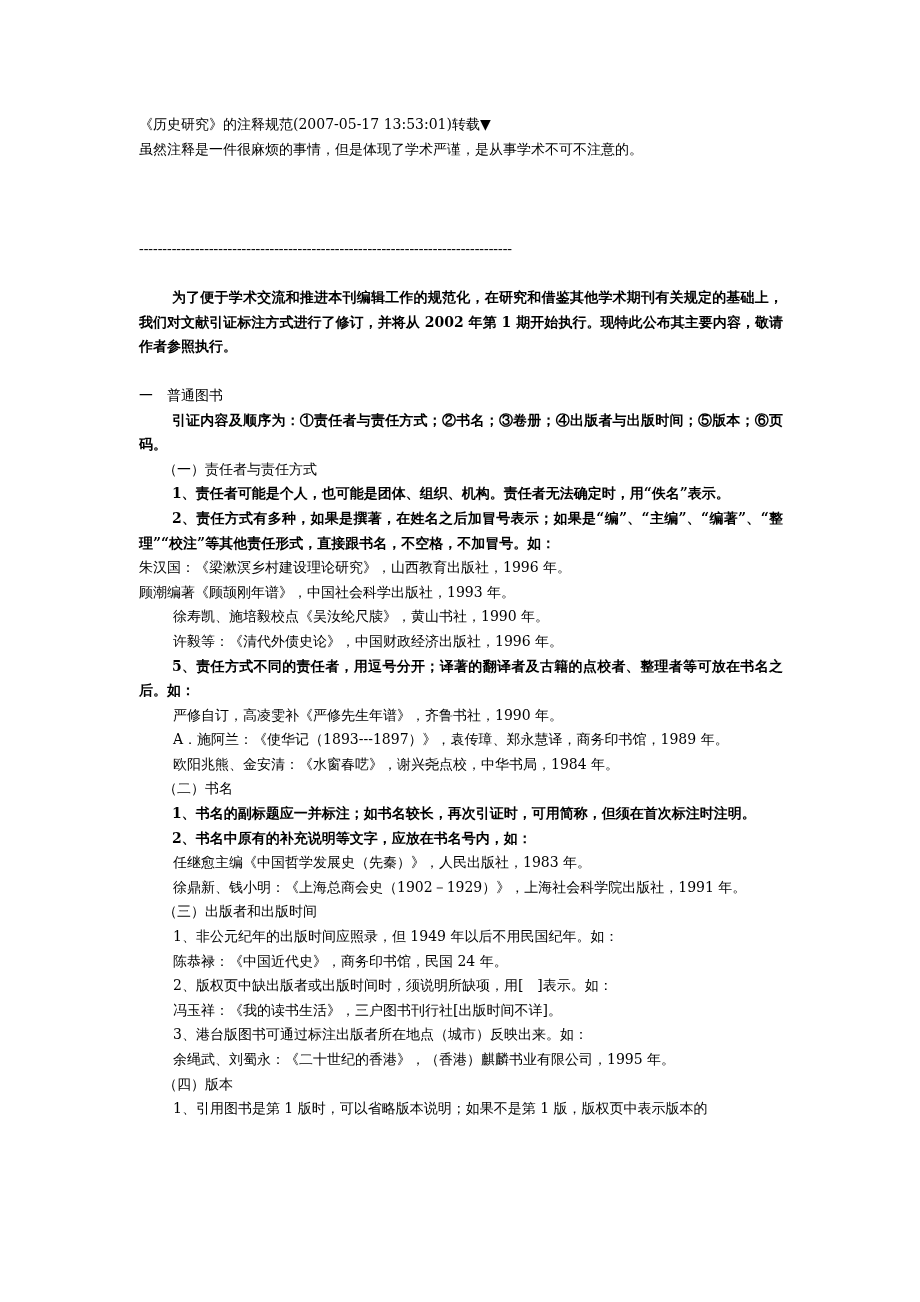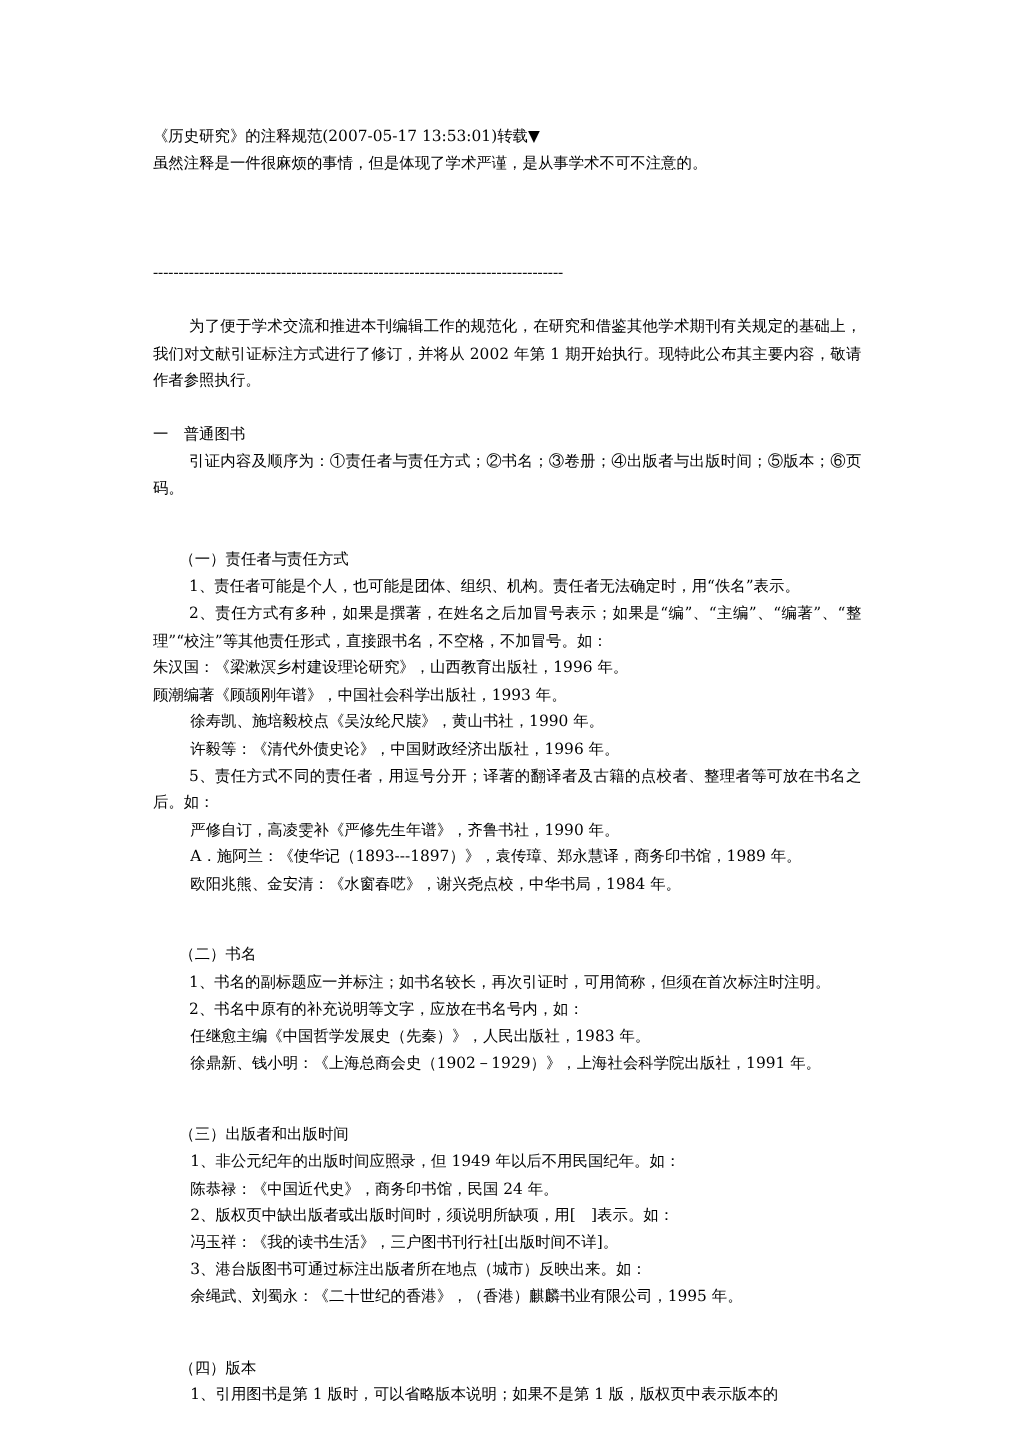--- a/index.html
+++ b/index.html
@@ -6,24 +6,24 @@
   body {
     width: 920px; height: 1302px; position: relative; overflow: hidden;
     font-family: "DejaVu Serif", "Liberation Serif", serif;
     color: #000000;
   }
   .page {
     position: absolute; left: 139px; top: 112px; width: 644px;
     font-size: 14px; line-height: 24.6px;
   }
   .line { white-space: nowrap; }
-  .p { margin: 0; text-align: justify; text-justify: inter-character; }
+  .p { margin: 0; text-align: justify; text-justify: inter-character; font-weight: bold; }
   .indent { text-indent: 2.35em; }
   .sub { padding-left: 34px; }
-  .h2 { padding-left: 24px; margin-top: 40px; }
+  .h2 { padding-left: 24px; }
   .sep { margin-top: 26px; height: 24px; white-space: nowrap; overflow: hidden; width: 434px; letter-spacing: 0; font-family: "Liberation Serif", serif; }
 </style>
 </head>
 <body>
 
 <div class="page">
 
   <div class="line">《历史研究》的注释规范(2007-05-17 13:53:01)转载▼</div>
   <div class="line">虽然注释是一件很麻烦的事情，但是体现了学术严谨，是从事学术不可不注意的。</div>
 

